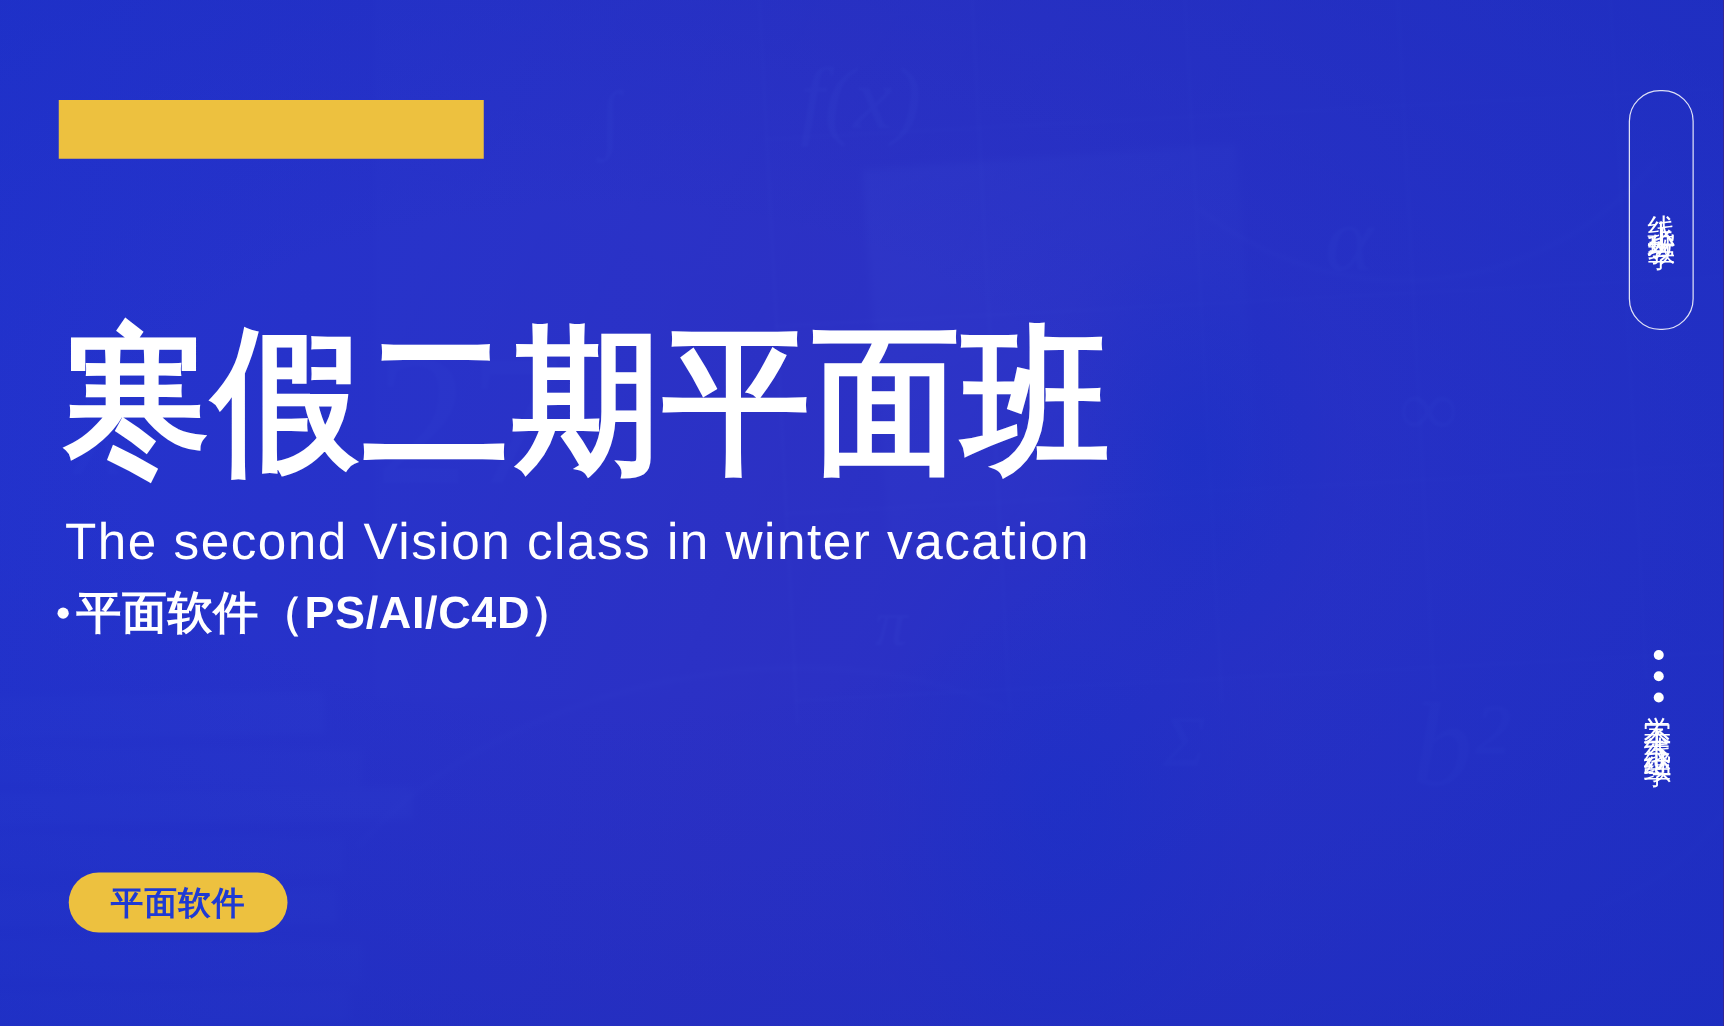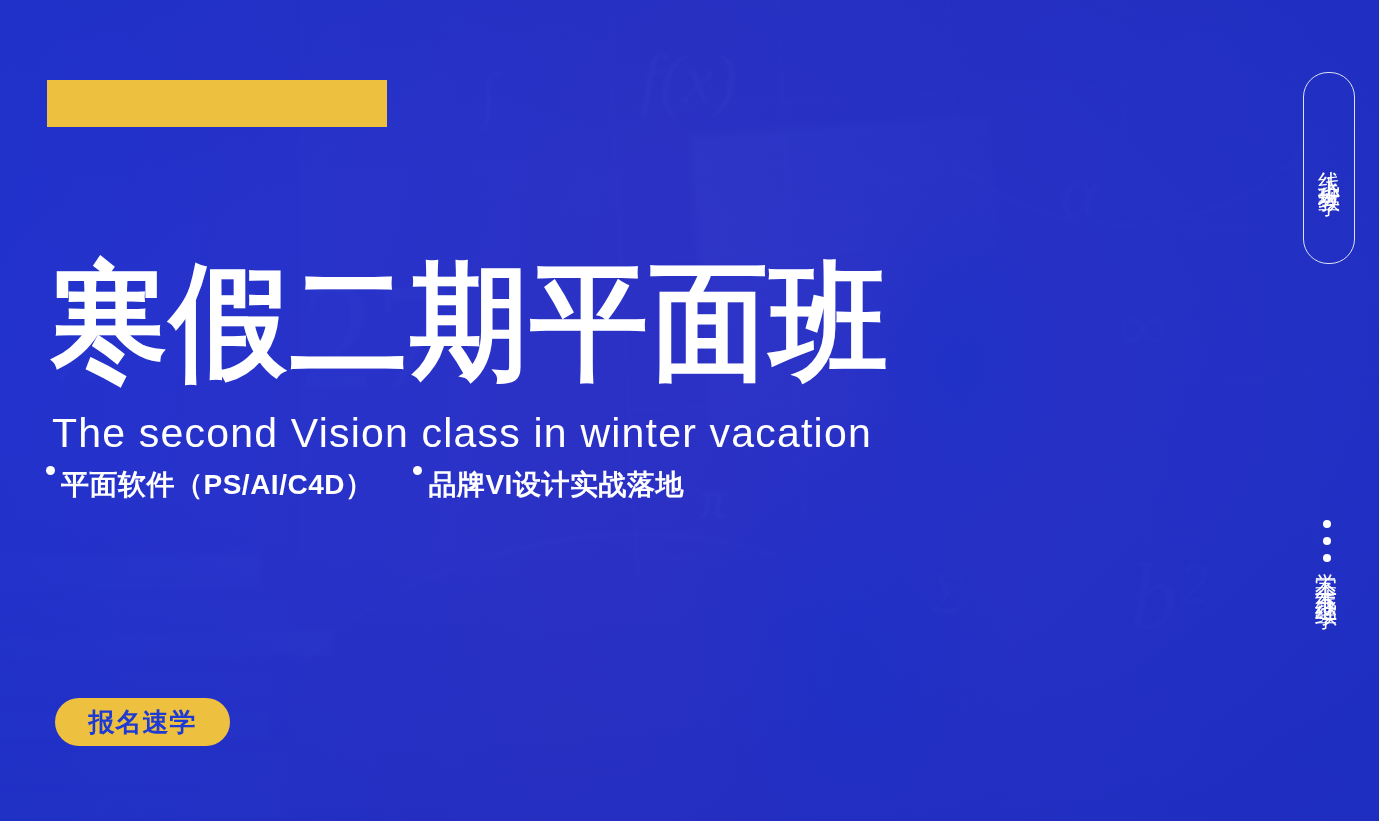--- a/index.html
+++ b/index.html
@@ -177,22 +177,23 @@
   .features {
     position: absolute;
     left: 46px;
     top: 466px;
     display: flex;
     align-items: center;
     white-space: nowrap;
   }
   .feature {
     display: flex;
-    color: #ffffff;
-    font-size: 28px;
+    align-items: center;
+    color: #ffffff;
+    font-size: 36px;
     font-weight: 700;
     letter-spacing: 0.5px;
   }
   .feature + .feature { margin-left: 40px; }
   .feature.wide-gap .dot { margin-right: 22px; }
   .feature .dot {
     width: 9px;
     height: 9px;
     border-radius: 50%;
     background: #ffffff;
@@ -316,28 +317,24 @@
 
     <div class="headline">寒假二期平面班</div>
 
     <div class="subhead">The second Vision class in winter vacation</div>
 
     <div class="features">
       <div class="feature">
         <span class="dot"></span>
         <span>平面软件（PS/AI/C4D）</span>
       </div>
-      <div class="feature">
-        <span class="dot"></span>
-        <span>品牌VI设计实战落地</span>
-      </div>
     </div>
 
     <div class="cta">
-      <span>报名速学</span>
+      <span>平面软件</span>
     </div>
 
     <div class="pill-badge">
       <span class="vtext">线上小班教学</span>
     </div>
 
     <div class="dots-vert">
       <i></i>
       <i></i>
       <i></i>

